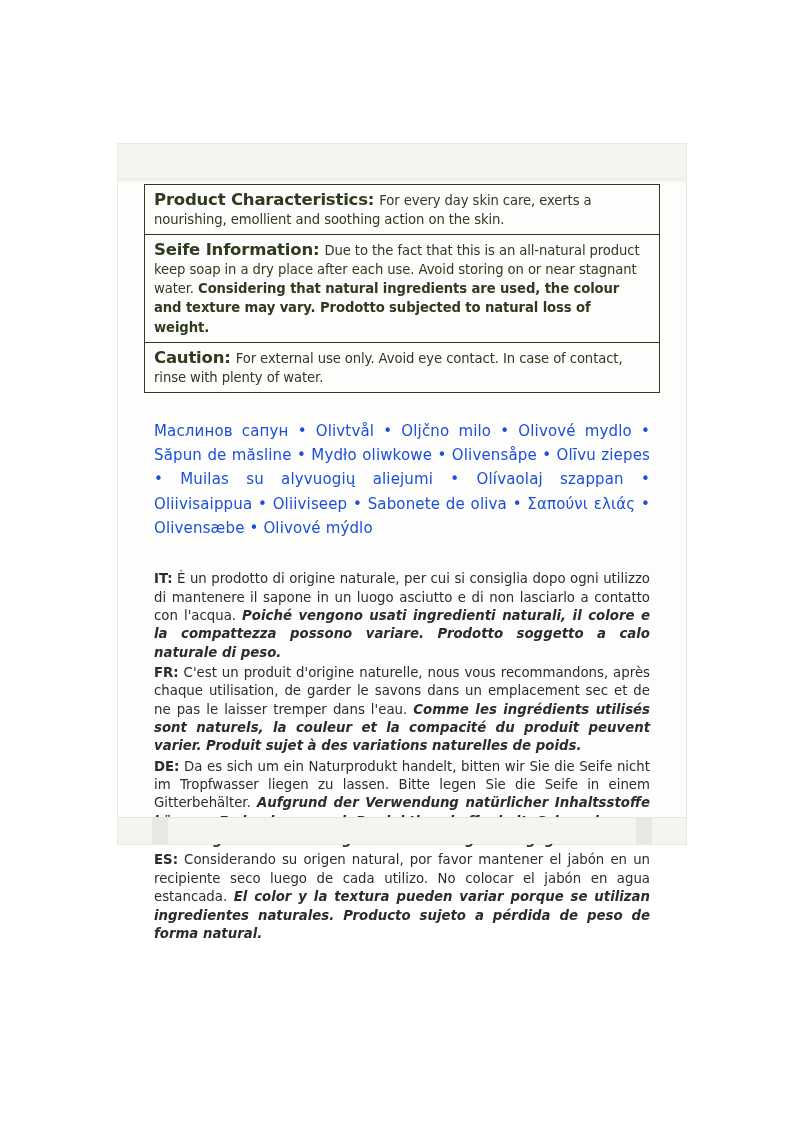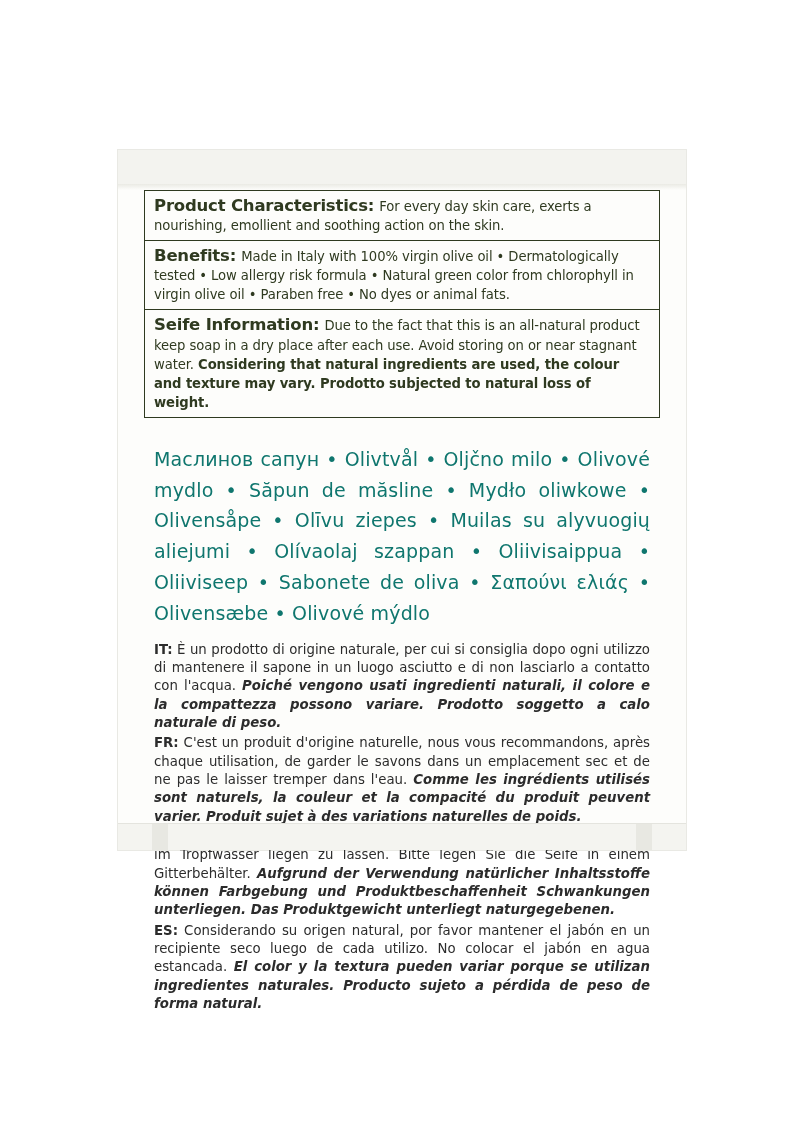--- a/index.html
+++ b/index.html
@@ -19,21 +19,21 @@
     width: 800px;
     height: 1135px;
     background: #ffffff;
     overflow: hidden;
   }
 
   
   #box {
     position: absolute;
     left: 118px;
-    top: 150px;
+    top: 144px;
     width: 568px;
     height: 700px;
     background: #fdfdfb;
     box-shadow: 0 0 0 1px #e9e9e4;
   }
   
   #box-lid {
     position: absolute;
     left: 0;
     top: 0;
@@ -106,31 +106,31 @@
   }
   .f-ing {
     font-size: 12.3px;
     letter-spacing: 0.1px;
     line-height: 1.25;
   }
 
   
   #langs {
     margin-top: 26px;
-    color: #0f766e;
-    font-size: 19px;
+    color: #1d4ed8;
+    font-size: 15px;
     line-height: 1.62;
     letter-spacing: 0.15px;
     text-align: justify;
     padding: 0 10px 0 10px;
   }
 
   
   #paras {
-    margin-top: 12px;
+    margin-top: 30px;
     padding: 0 10px 0 10px;
     color: #2c2c2c;
   }
   .para {
     font-size: 13.3px;
     line-height: 1.38;
     text-align: justify;
     margin-bottom: 2px;
   }
   .para .code {
@@ -153,31 +153,31 @@
 
     <div id="content">
 
       <div class="frame">
 
         <div class="frame-row">
           <span class="f-head">Product Characteristics:</span>
           <span class="f-body">For every day skin care, exerts a nourishing, emollient and soothing action on the skin.</span>
         </div>
 
-        <div class="frame-row">
-          <span class="f-head">Benefits:</span>
-          <span class="f-body">Made in Italy with 100% virgin olive oil • Dermatologically tested • Low allergy risk formula • Natural green color from chlorophyll in virgin olive oil • Paraben free • No dyes or animal fats.</span>
-        </div>
 
         <div class="frame-row">
           <span class="f-head">Seife Information:</span>
           <span class="f-body">Due to the fact that this is an all-natural product keep soap in a dry place after each use. Avoid storing on or near stagnant water. </span><span class="f-body" style="font-weight:bold">Considering that natural ingredients are used, the colour and texture may vary. Prodotto subjected to natural loss of weight.</span>
         </div>
 
 
+        <div class="frame-row">
+          <span class="f-head">Caution:</span>
+          <span class="f-body">For external use only. Avoid eye contact. In case of contact, rinse with plenty of water.</span>
+        </div>
 
       </div>
 
       <div id="langs">Маслинов сапун • Olivtvål • Oljčno milo • Olivové mydlo • Săpun de măsline • Mydło oliwkowe • Olivensåpe • Olīvu ziepes • Muilas su alyvuogių aliejumi • Olívaolaj szappan • Oliivisaippua • Oliiviseep • Sabonete de oliva • Σαπούνι ελιάς • Olivensæbe • Olivové mýdlo</div>
 
       <div id="paras">
 
         <div class="para">
           <span class="code">IT:</span><span> È un prodotto di origine naturale, per cui si consiglia dopo ogni utilizzo di mantenere il sapone in un luogo asciutto e di non lasciarlo a contatto con l'acqua. </span><span class="ital">Poiché vengono usati ingredienti naturali, il colore e la compattezza possono variare. Prodotto soggetto a calo naturale di peso.</span>
         </div>

